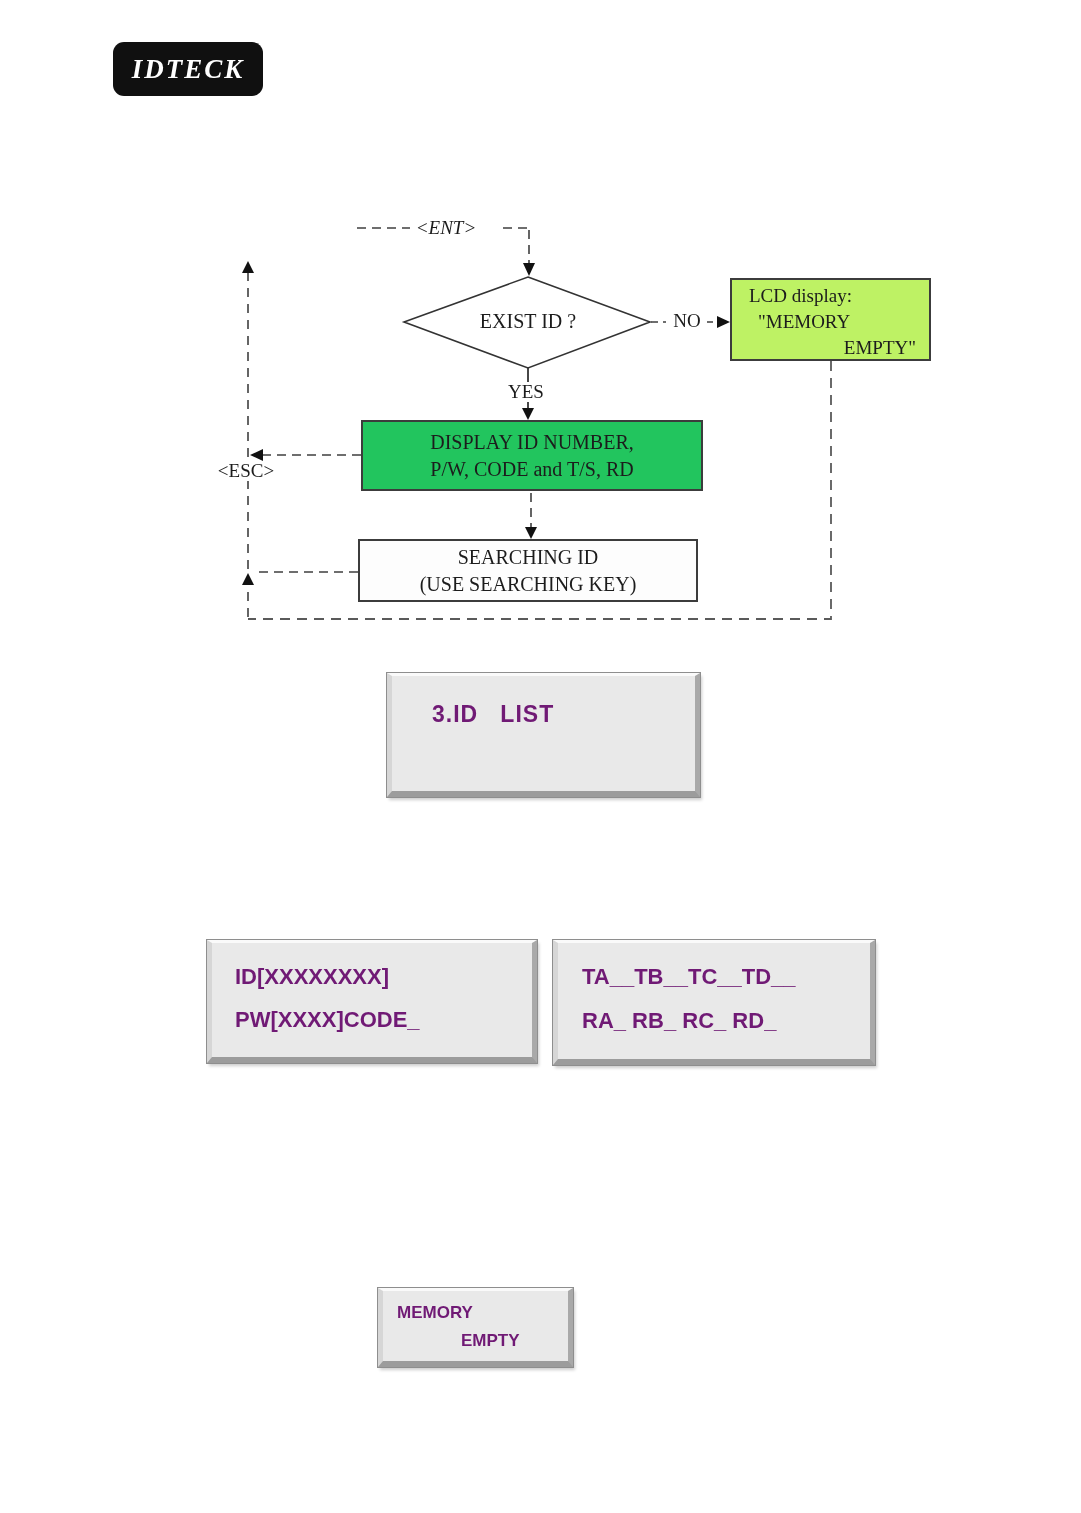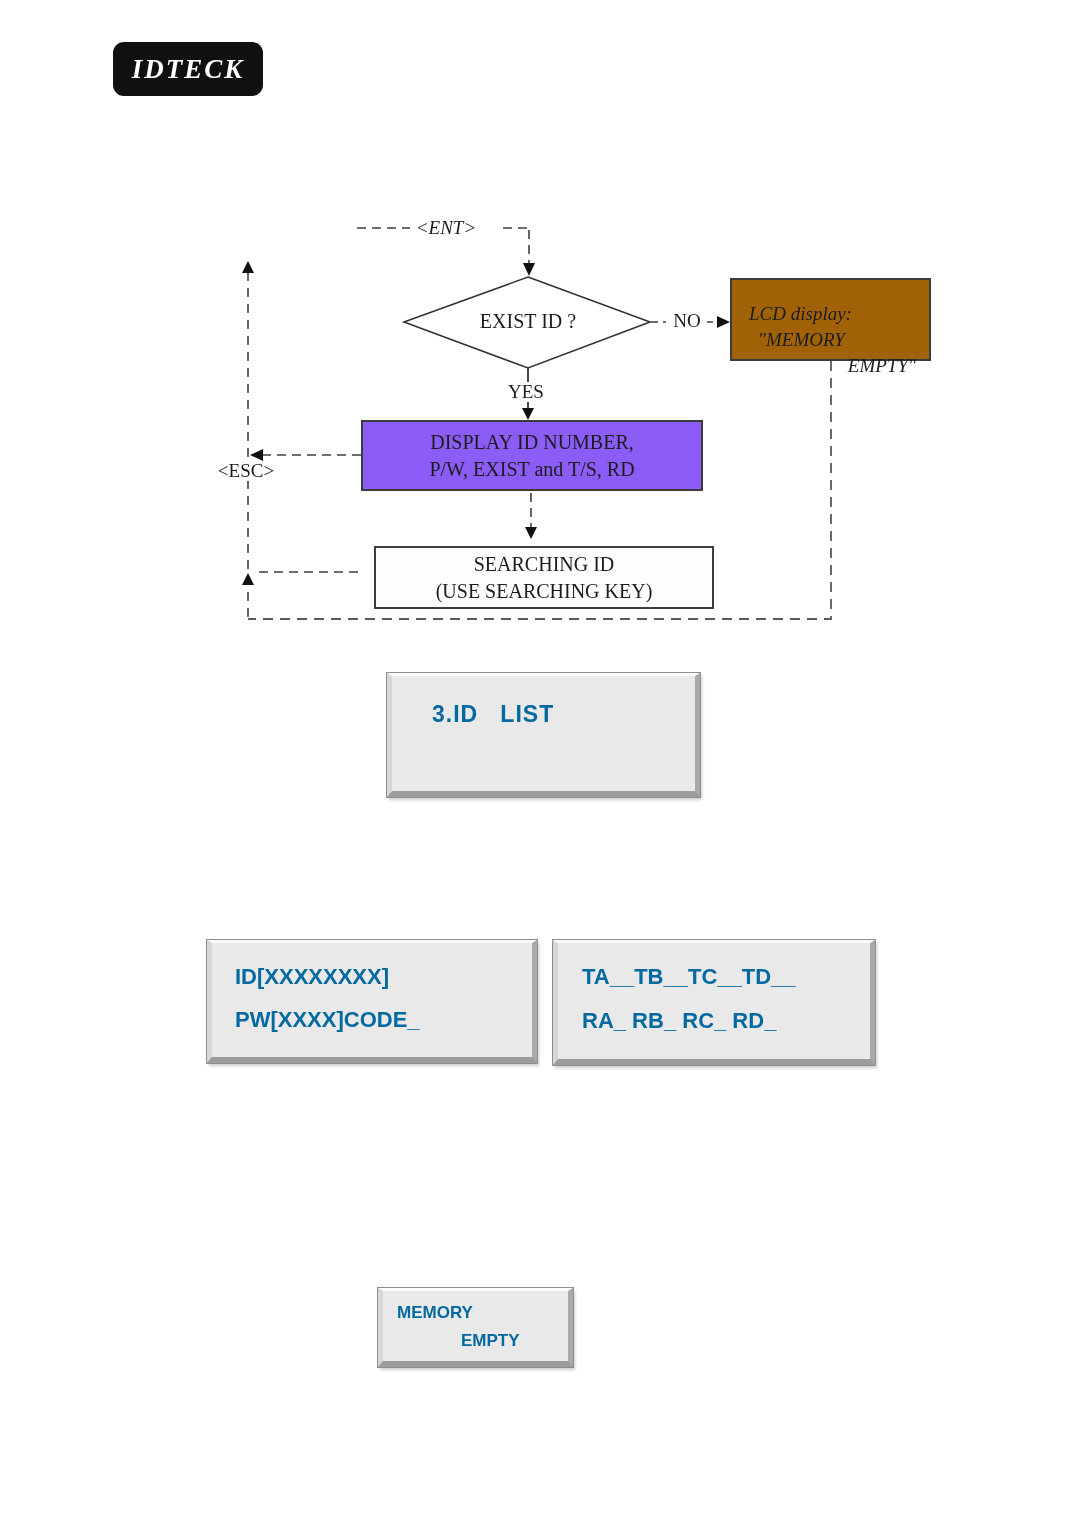--- a/index.html
+++ b/index.html
@@ -34,52 +34,52 @@
     background:#e4e4e4; border:2px solid #555;
     display:flex; align-items:center; justify-content:center;
     font-size:19px;
   }
   #node-exist-id {
     position:absolute; left:430px; top:310px; width:196px;
     text-align:center; font-size:20px;
   }
   #node-lcd-display {
     left:730px; top:278px; width:201px; height:83px;
-    border:2px solid #3c3c3c; background:#a16207;
-    font-size:19px; line-height:26px; padding-top:21px; text-align:left;font-style:italic;
+    border:2px solid #3c3c3c; background:#bef264;
+    font-size:19px; line-height:26px; padding-top:3px; text-align:left;
   }
   #node-lcd-display .l1 { padding-left:17px; }
   #node-lcd-display .l2 { padding-left:26px; }
   #node-lcd-display .l3 { text-align:right; padding-right:13px; }
   #node-display-id {
     left:361px; top:420px; width:342px; height:71px;
-    background:#8b5cf6; border:2px solid #3c3c3c; padding-top:7px;
+    background:#22c55e; border:2px solid #3c3c3c; padding-top:7px;
   }
   #node-searching-id {
-    left:374px; top:539px; width:340px; height:63px;
-    background:#fdfdfd; border:2px solid #3c3c3c; padding-top:3px;margin-top:7px;
+    left:358px; top:539px; width:340px; height:63px;
+    background:#fdfdfd; border:2px solid #3c3c3c; padding-top:3px;
   }
   .edge-label {
     position:absolute; background:#ffffff; text-align:center;
     font-size:19px; line-height:20px;
   }
   #label-ent { left:410px; top:218px; width:72px;font-style:italic; }
   #label-esc { left:210px; top:461px; width:72px; }
   #label-yes { left:499px; top:382px; width:54px; }
   #label-no  { left:667px; top:311px; width:40px; }
   
   .lcd {
     position:absolute; box-sizing:border-box;
     background:#e9e9e9;
     border-style:solid;
     border-width:3px 5px 6px 5px;
     border-color:#fafafa #a9a9a9 #9c9c9c #d6d6d6;
     outline:1px solid #8e8e8e;
     box-shadow:2px 3px 3px rgba(0,0,0,0.20);
-    color:#0369a1;
+    color:#701a75;
     font-family:"Liberation Sans", sans-serif;
     font-weight:bold;
   }
   .lcd-line { white-space:pre; }
   #lcd-menu { left:387px; top:673px; width:313px; height:124px; font-size:23px; letter-spacing:1px; }
   #lcd-menu .lcd-line { padding:25px 0 0 40px; }
   #lcd-idpw { left:207px; top:940px; width:330px; height:123px; font-size:22px; }
   #lcd-idpw .lcd-line { padding-left:23px; line-height:43px; }
   #lcd-idpw .lcd-line.first { padding-top:12px; }
   #lcd-tard { left:553px; top:940px; width:322px; height:125px; font-size:22px; }
@@ -131,21 +131,21 @@
   <div id="node-exist-id">EXIST ID ?</div>
 
   <div id="node-lcd-display" class="fc-box">
     <div class="l1">LCD display:</div>
     <div class="l2">"MEMORY</div>
     <div class="l3">EMPTY"</div>
   </div>
 
   <div id="node-display-id" class="fc-box">
     <div>DISPLAY ID NUMBER,</div>
-    <div>P/W, EXIST and T/S, RD</div>
+    <div>P/W, CODE and T/S, RD</div>
   </div>
 
   <div id="node-searching-id" class="fc-box">
     <div>SEARCHING ID</div>
     <div>(USE SEARCHING KEY)</div>
   </div>
 
   <span id="label-ent" class="edge-label">&lt;ENT&gt;</span>
   <span id="label-esc" class="edge-label">&lt;ESC&gt;</span>
   <span id="label-yes" class="edge-label">YES</span>

